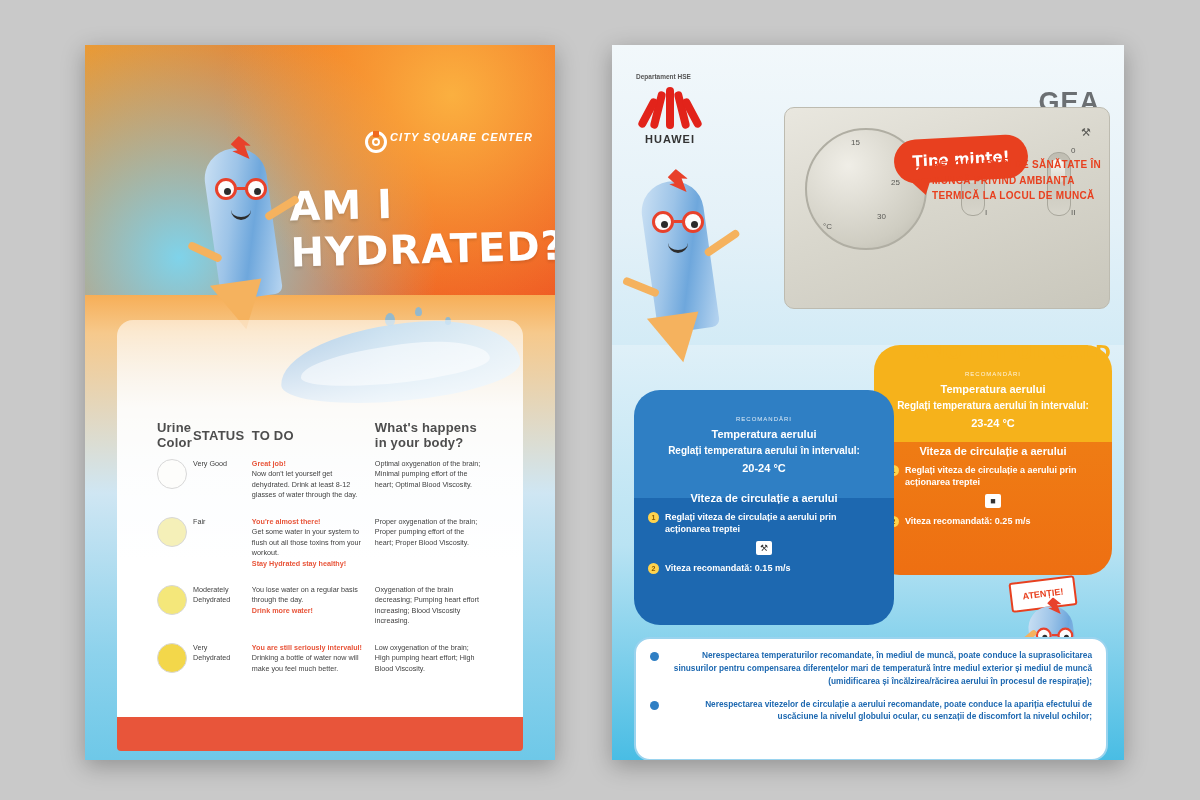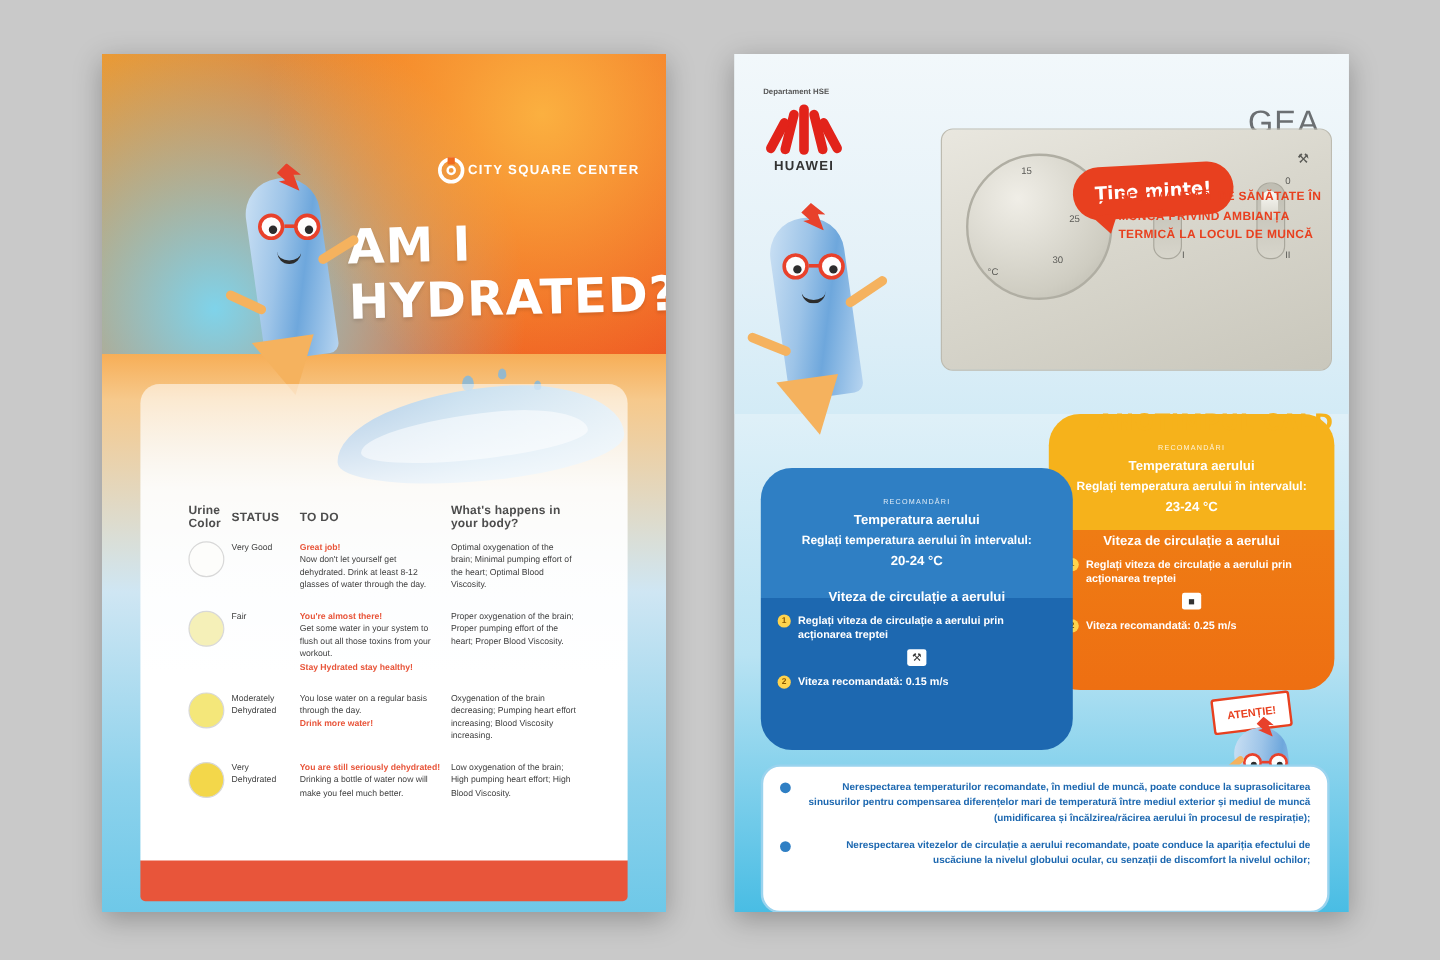--- a/index.html
+++ b/index.html
@@ -22,21 +22,21 @@
     background:
       radial-gradient(circle at 78% 20%, #fbb040 0%, rgba(251,176,64,0) 55%),
       radial-gradient(circle at 20% 85%, #7fd3ea 0%, rgba(127,211,234,0) 60%),
       linear-gradient(135deg,#f7931e 0%,#f0691d 45%,#ef5b24 100%);
   }
   .p1-bottomwash{
     position:absolute;left:0;top:230px;width:100%;height:485px;
     background:linear-gradient(180deg,#f7a03b 0%, #f6c98c 12%, #cfe6f3 45%, #8dd2ec 78%, #6ec8e8 100%);
   }
   .p1-logo{
-    position:absolute;right:22px;top:86px;display:flex;align-items:center;gap:3px;
+    position:absolute;right:22px;top:86px;display:flex;gap:3px;font-style:italic;
   }
   .p1-logo .ring{
     width:22px;height:22px;border-radius:50%;
     border:3px solid #fff;box-sizing:border-box;position:relative;
   }
   .p1-logo .ring:before{
     content:"";position:absolute;left:50%;top:-3px;width:6px;height:6px;margin-left:-3px;
     background:#f0691d;
   }
   .p1-logo .ring:after{
@@ -111,21 +111,21 @@
     border-radius:16px 16px 4px 4px;
   }
   .p1-footbar{
     position:absolute;left:32px;top:672px;width:406px;height:34px;background:#e8553a;border-radius:0 0 4px 4px;
   }
 
   table.urine{
     position:absolute;left:40px;top:100px;width:330px;border-collapse:collapse;
   }
   table.urine th{
-    font-size:10px;color:#4d4d4d;font-weight:bold;text-align:left;
+    font-size:13px;color:#4d4d4d;font-weight:bold;text-align:left;
     padding:0 0 9px 0;letter-spacing:.2px;
   }
   table.urine td{
     font-size:7.2px;color:#3f3f3f;vertical-align:top;padding:0 6px 16px 0;line-height:1.45;
   }
   .swatch{
     width:30px;height:30px;border-radius:50%;border:1px solid #d8d8d8;box-sizing:border-box;
   }
   .c-status{width:56px;font-size:7.2px;color:#3a3a3a;}
   .c-todo{width:150px;}
@@ -144,21 +144,21 @@
     background:linear-gradient(180deg,#f2f8fb 0%,#e4f1f8 60%,#d3ebf6 100%);
   }
   .p2-dept{position:absolute;left:24px;top:28px;font-size:6.5px;color:#555;font-weight:bold;}
   .hw{position:absolute;left:22px;top:42px;width:72px;height:62px;}
   .hw-flower{
     position:absolute;left:8px;top:0;width:56px;height:44px;
   }
   .hw-petal{position:absolute;background:#e2231a;border-radius:60% 0 60% 0;}
   .hw-txt{position:absolute;left:0;top:46px;width:72px;text-align:center;font-size:11px;font-weight:bold;color:#333;letter-spacing:1px;}
   .gea{
-    position:absolute;right:24px;top:42px;font-size:27px;font-weight:normal;color:#6b6f72;letter-spacing:1px;
+    position:absolute;right:24px;top:42px;font-size:27px;font-weight:bold;color:#6b6f72;letter-spacing:1px;
     font-family:"Liberation Sans", sans-serif;
   }
   .gea:after{content:"";position:absolute;left:0;bottom:-4px;width:100%;height:3px;background:#6b6f72;}
 
   .panel{
     position:absolute;left:172px;top:62px;width:324px;height:200px;
     background:linear-gradient(160deg,#e9e7df 0%,#d9d7cd 45%,#c9c7bc 100%);
     border-radius:10px;border:1px solid #bdbbb0;
   }
   .dial{
@@ -321,21 +321,21 @@
               <span class="hl">Drink more water!</span>
             </td>
             <td class="c-body">Oxygenation of the brain decreasing; Pumping heart effort increasing; Blood Viscosity increasing.</td>
           </tr>
           <tr>
             <td>
                 <div class="swatch" style="background:#f3d74a"></div>
               </td>
             <td class="c-status">Very Dehydrated</td>
             <td class="c-todo">
-              <span class="hl">You are still seriously dehydrated!</span><br>
+              <span class="hl">You are still seriously intervalul!</span><br>
               <span>Drinking a bottle of water now will make you feel much better.</span>
             </td>
             <td class="c-body">Low oxygenation of the brain; High pumping heart effort; High Blood Viscosity.</td>
           </tr>
         </tbody>
       </table>
     </div>
     <div class="p1-footbar"></div>
   </div>
 

